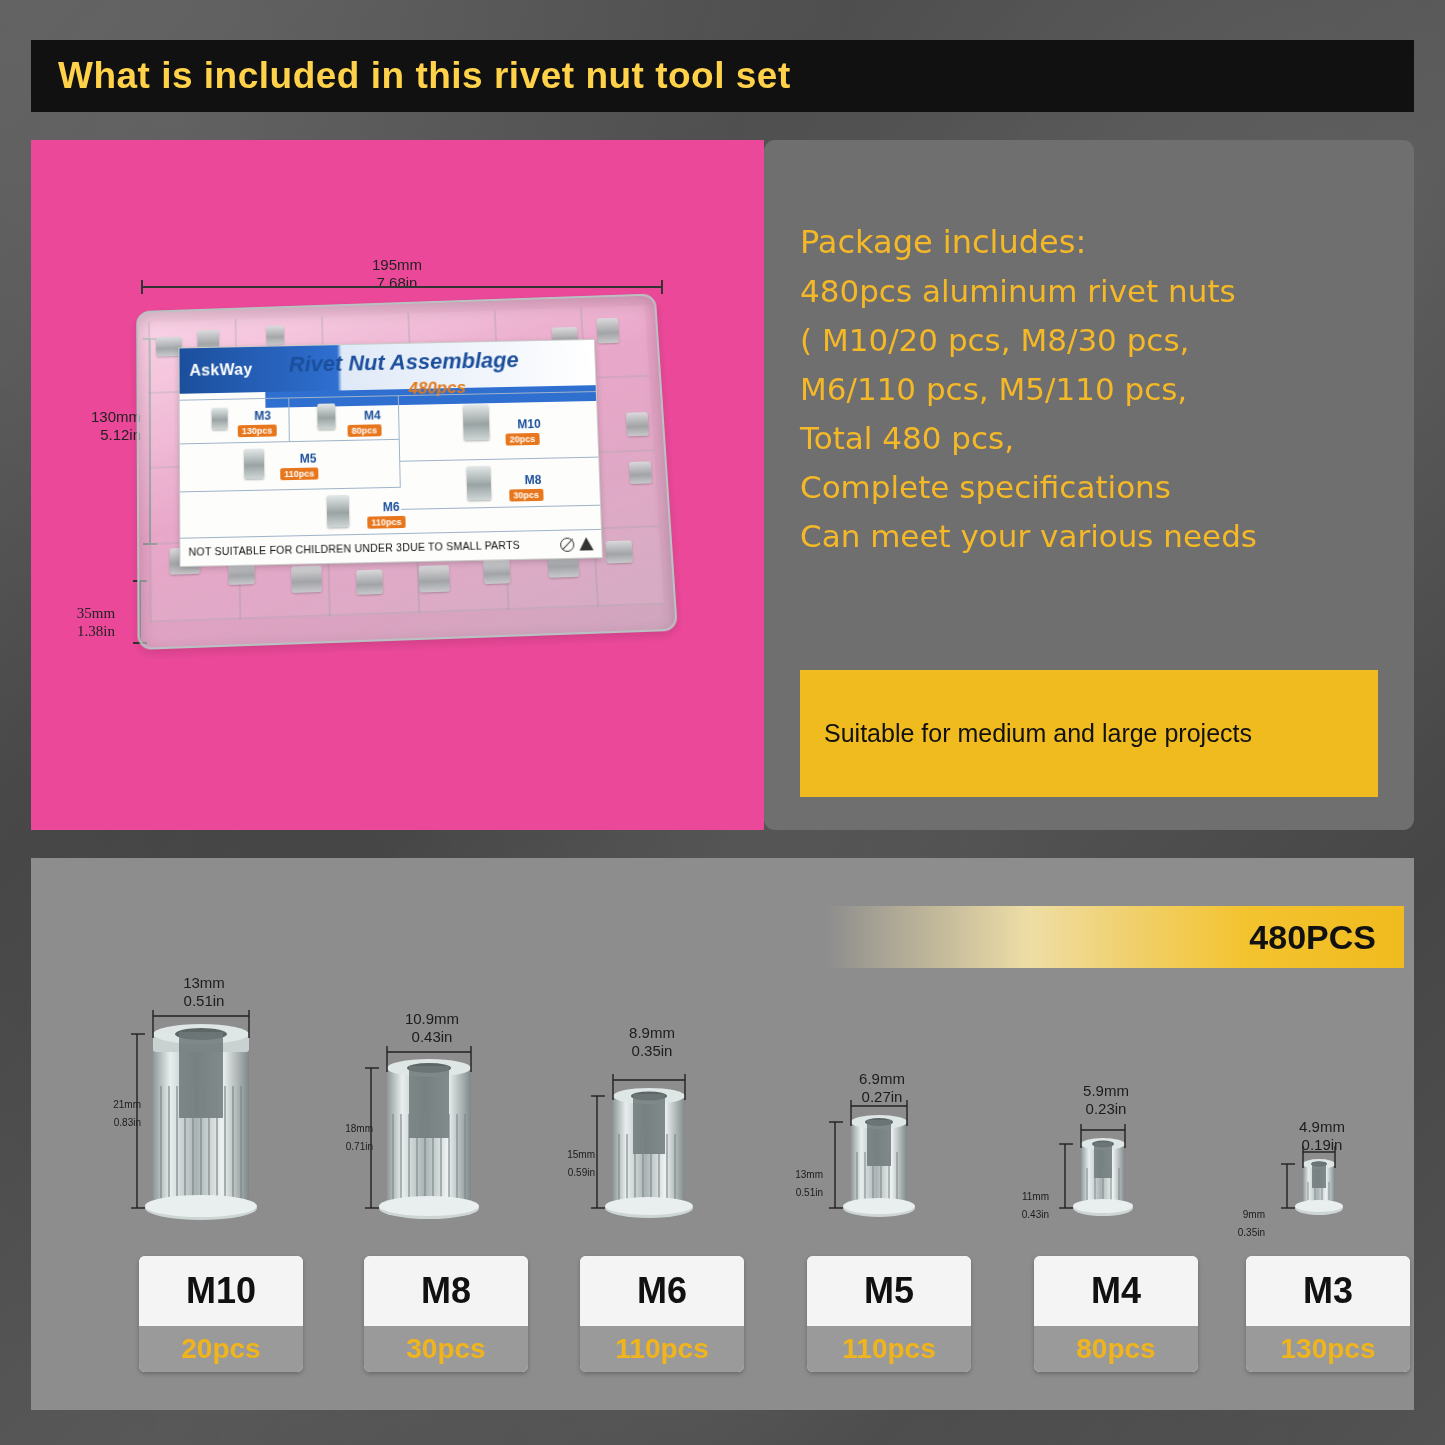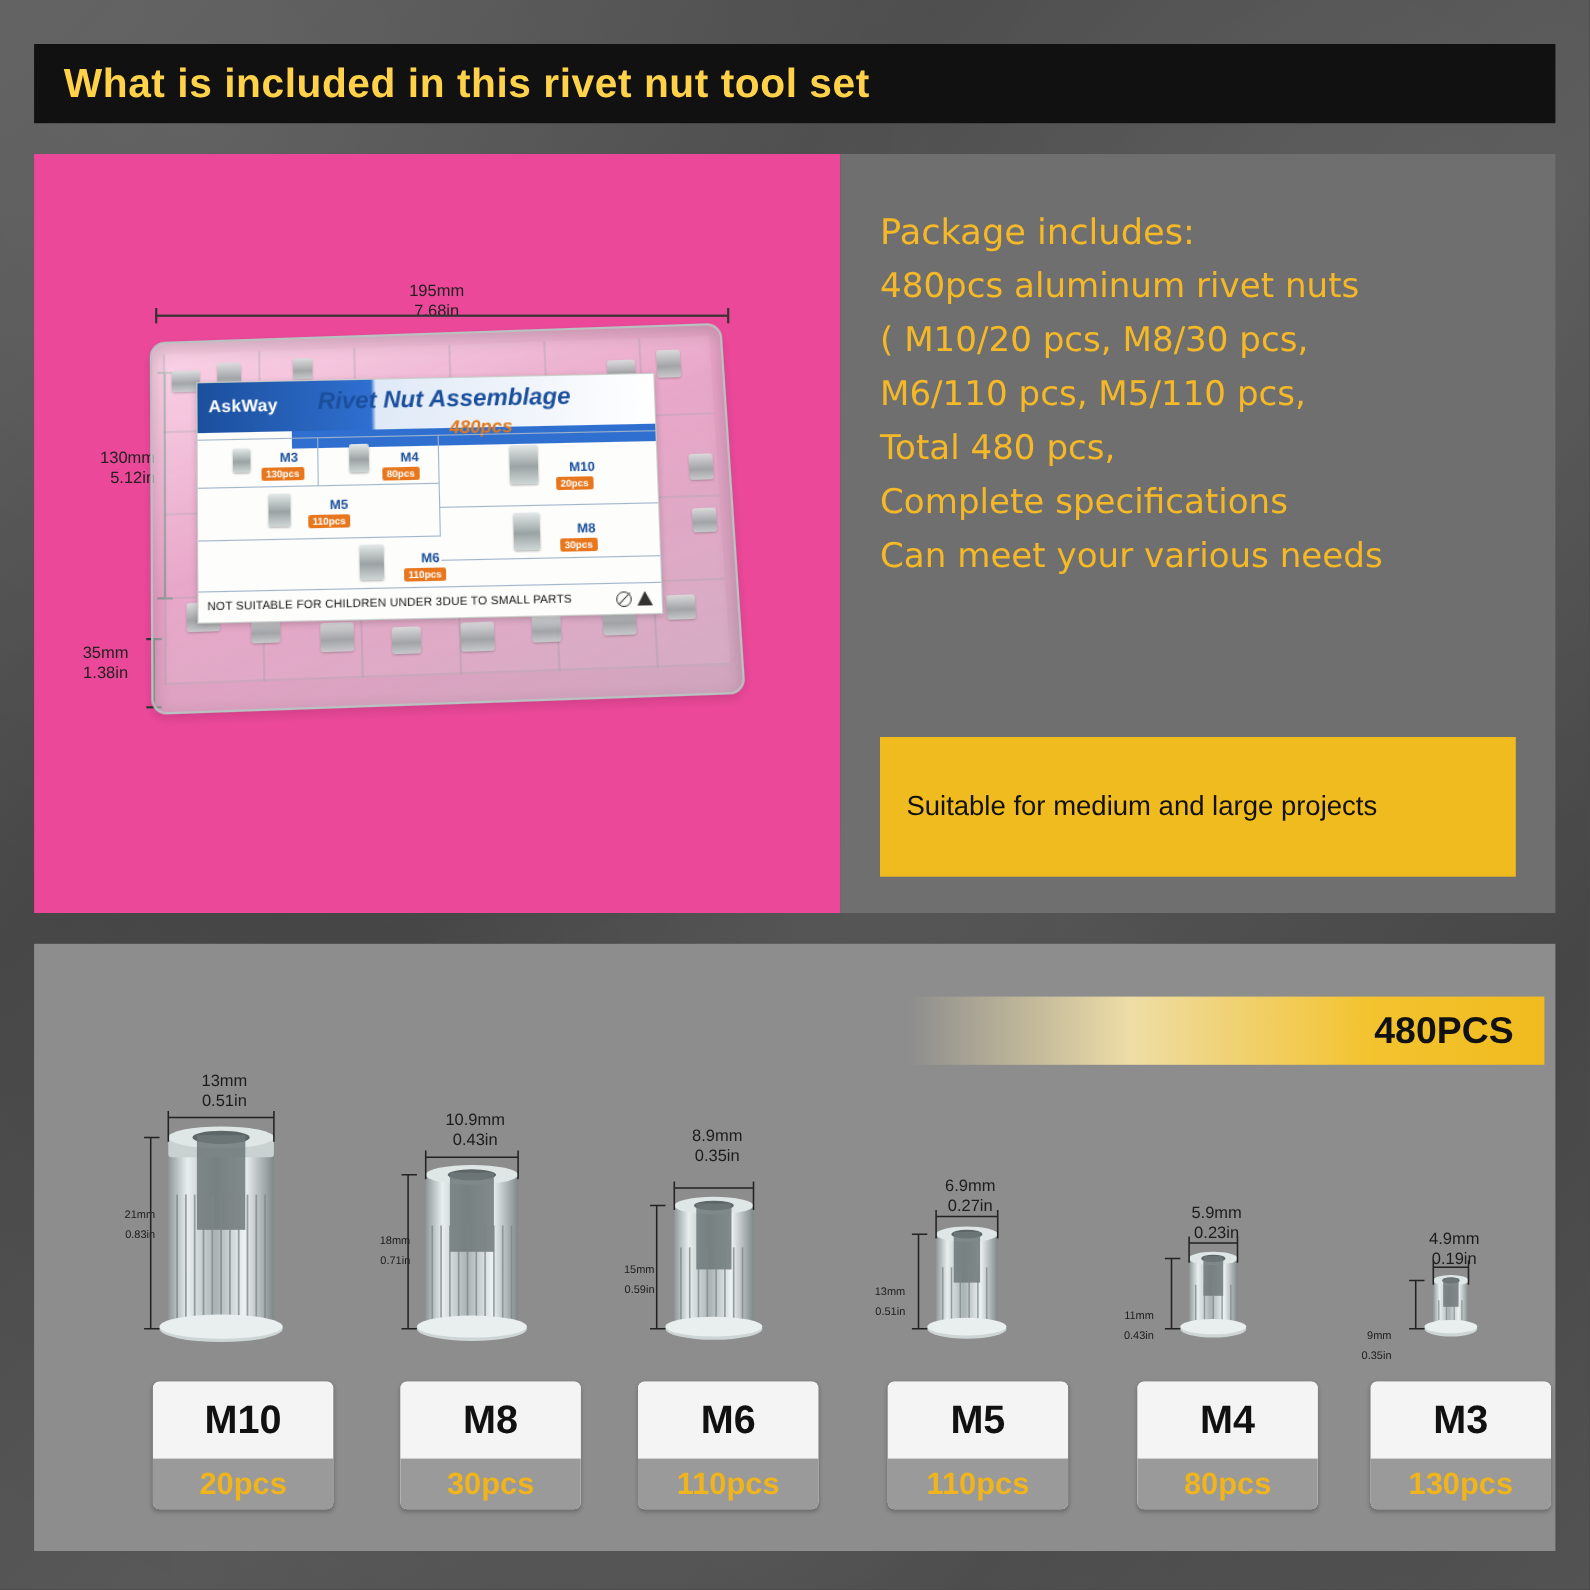--- a/index.html
+++ b/index.html
@@ -52,21 +52,22 @@
   .photo-pane {
     width: 733px; height: 690px;
     background: #ec4899;
     position: relative;
     overflow: hidden;
   }
   .info-pane {
     flex: 1; height: 690px;
     background: #6f6f6f;
     position: relative;
-    padding: 47px 36px 0 36px;
+    padding: 78px 36px 0 36px;
+    border-radius: 11px;
   }
   .pkg-line {
     color: #f5b826;
     font-size: 31px;
     line-height: 49px;
     white-space: nowrap;
     font-family: "DejaVu Sans", sans-serif;
   }
   .pkg-line.first { font-size: 32px; }
   .yellow-box {
@@ -94,21 +95,21 @@
   .dim {
     position: absolute;
     color: #222;
     font-size: 15px;
     line-height: 18px;
     text-align: center;
     font-family: "Liberation Sans", sans-serif;
   }
   .dim-top { left: 210px; top: -24px; width: 120px; }
   .dim-left { left: -60px; top: 128px; width: 74px; text-align: right; }
-  .dim-bot-left { left: -68px; top: 305px; width: 74px; }
+  .dim-bot-left { left: -68px; top: 324px; width: 74px; font-family: Liberation Serif, serif; }
 
   .arrow-line {
     position: absolute;
     background: #333;
   }
   .arrow-h { height: 1.5px; }
   .arrow-v { width: 1.5px; }
   .tick { position: absolute; background: #333; }
 
   
@@ -566,21 +567,21 @@
         <line x1="72" y1="132" x2="72" y2="158" stroke="#222" stroke-width="1.4"></line>
         <line x1="128" y1="132" x2="128" y2="158" stroke="#222" stroke-width="1.4"></line>
         <line x1="72" y1="138" x2="128" y2="138" stroke="#222" stroke-width="1.4"></line>
         <line x1="56" y1="154" x2="56" y2="240" stroke="#222" stroke-width="1.4"></line>
         <line x1="50" y1="154" x2="64" y2="154" stroke="#222" stroke-width="1.4"></line>
         <line x1="50" y1="240" x2="64" y2="240" stroke="#222" stroke-width="1.4"></line>
       </svg>
     </div>
 
     <div class="nut-col" style="left:972px; width:200px; height:300px;">
-      <div class="dim-w" style="left:28px; top:126px;">
+      <div class="dim-w" style="left:28px; top:114px;">
         <span>5.9mm</span><br>
         <span>0.23in</span>
       </div>
       <div class="dim-h" style="left:-32px; top:220px;">
         <span>11mm</span><br>
         <span>0.43in</span>
       </div>
       <svg width="200" height="300" style="position:absolute;left:0;top:0;">
         <rect x="78" y="176" width="44" height="58" rx="3" fill="url(#g10)"></rect>
         <ellipse cx="100" cy="176" rx="22" ry="6" fill="#dfe6e6"></ellipse>

